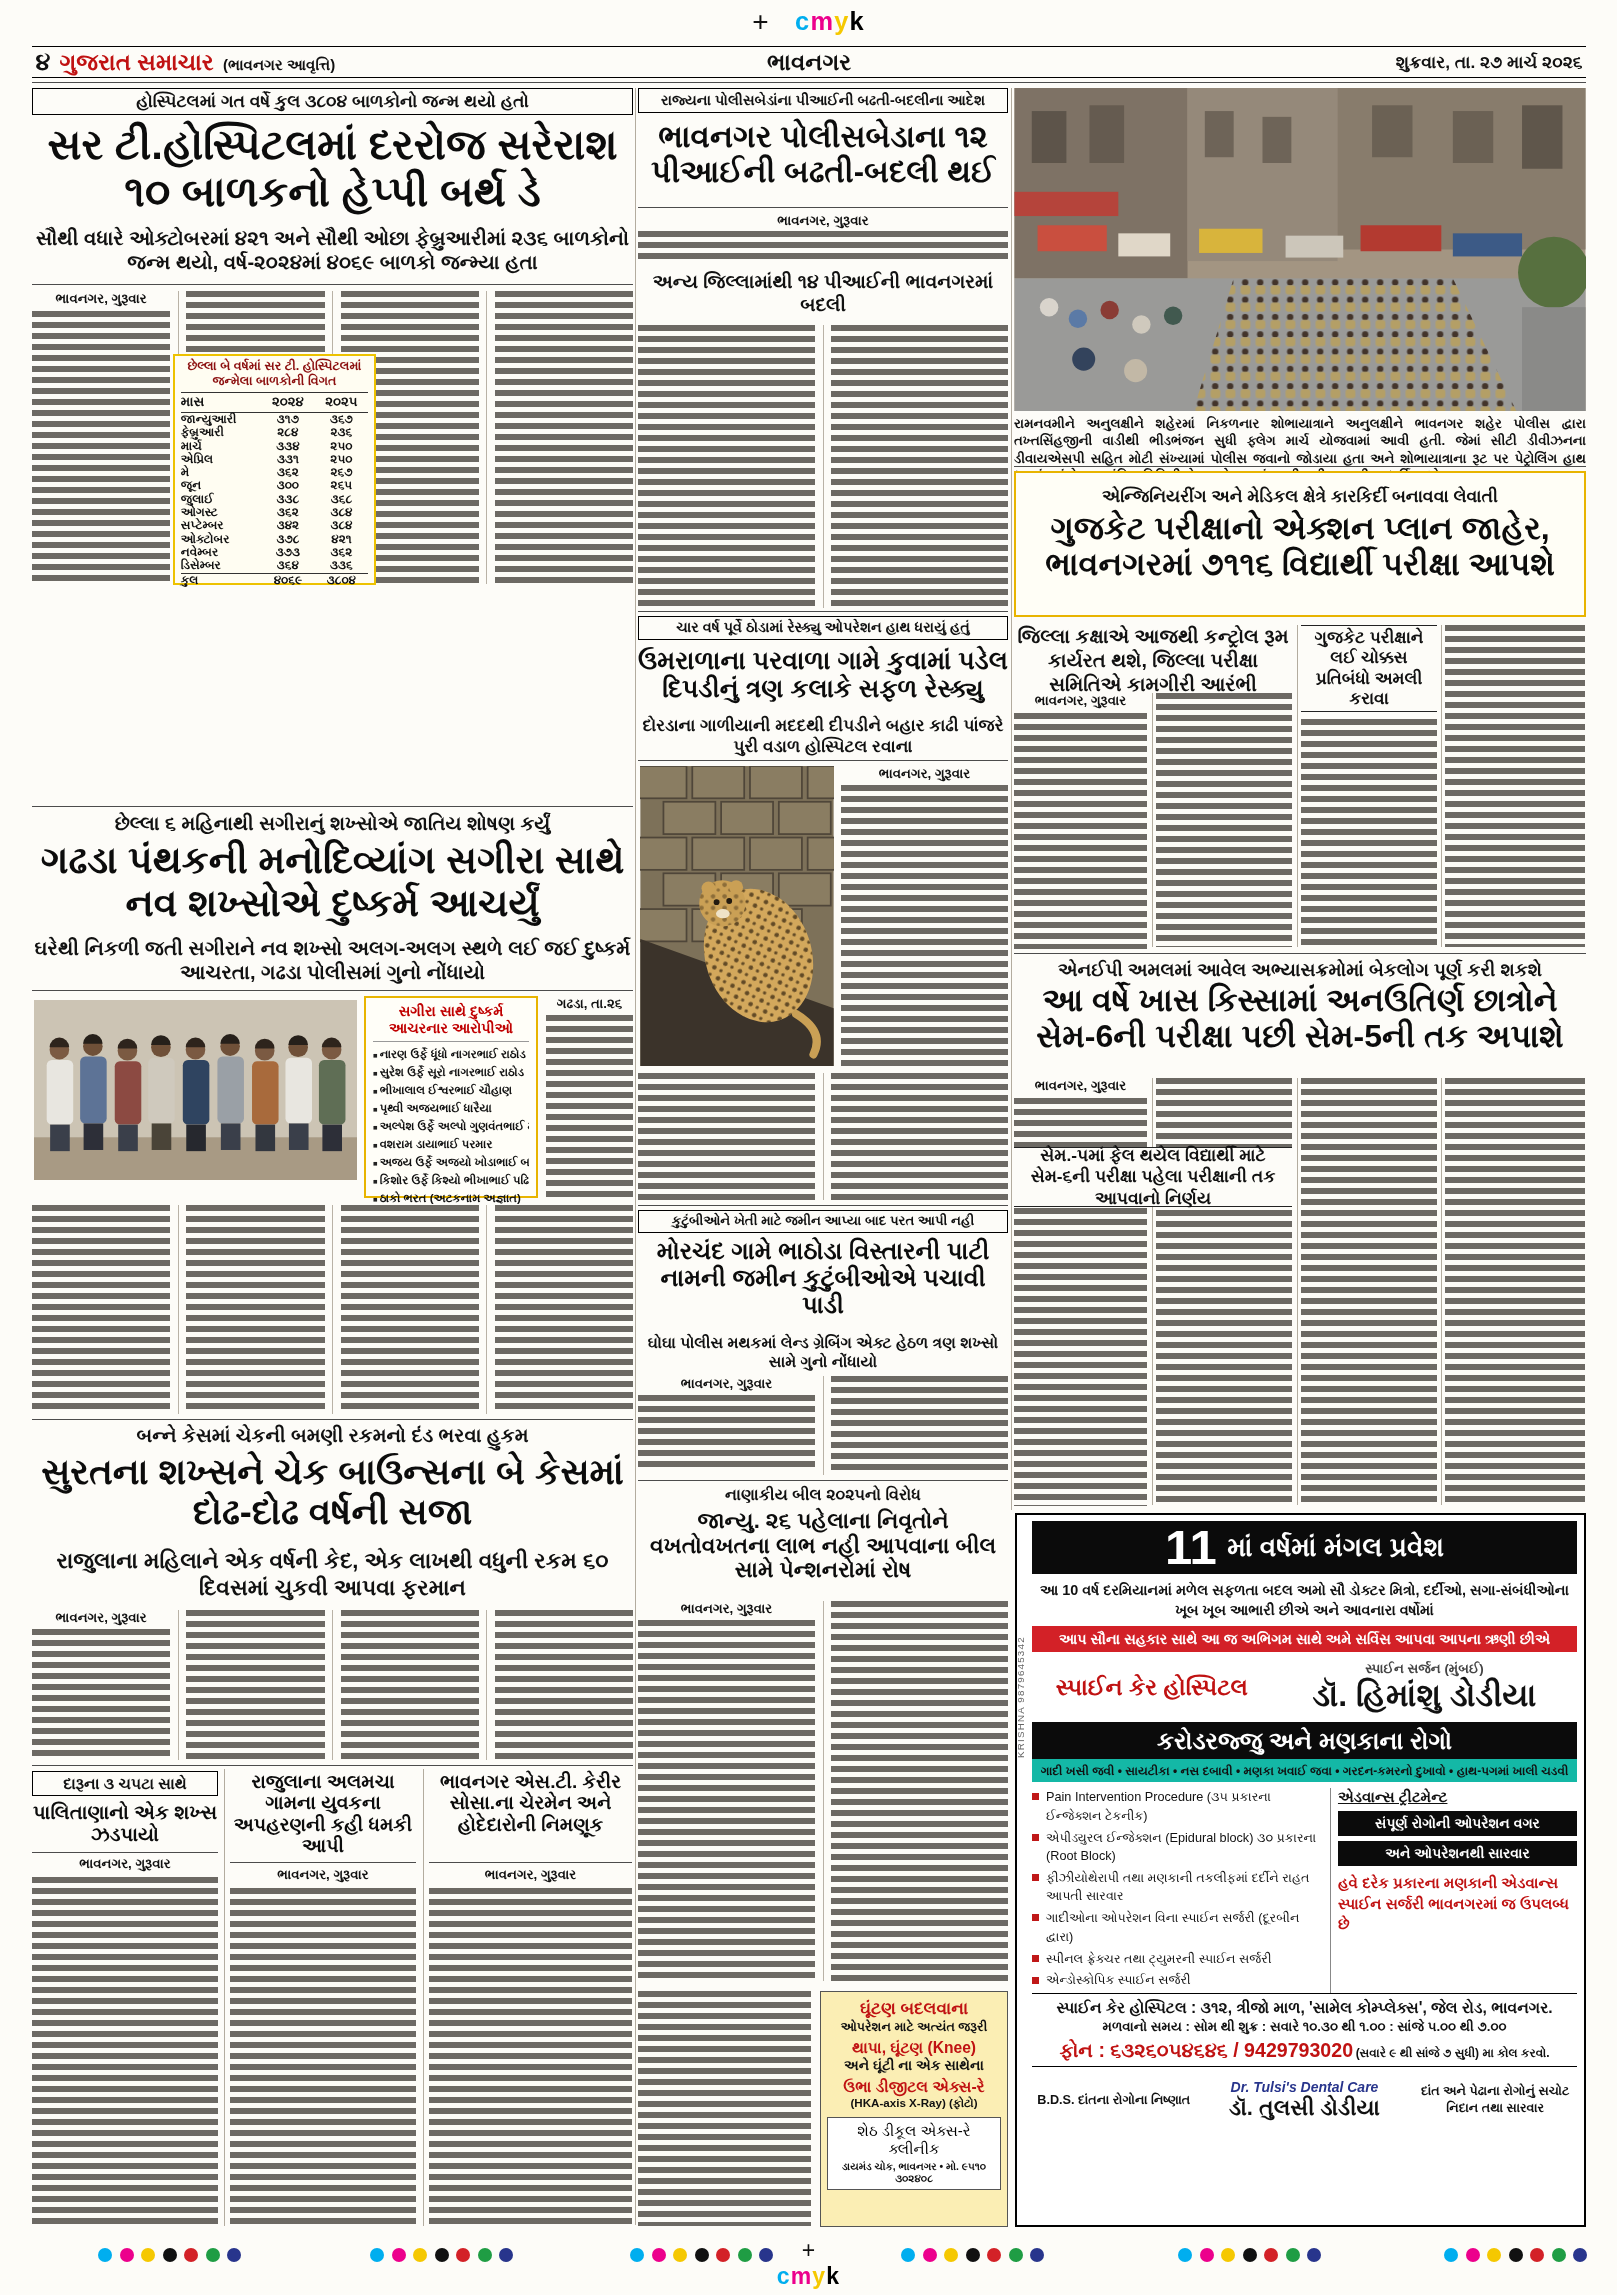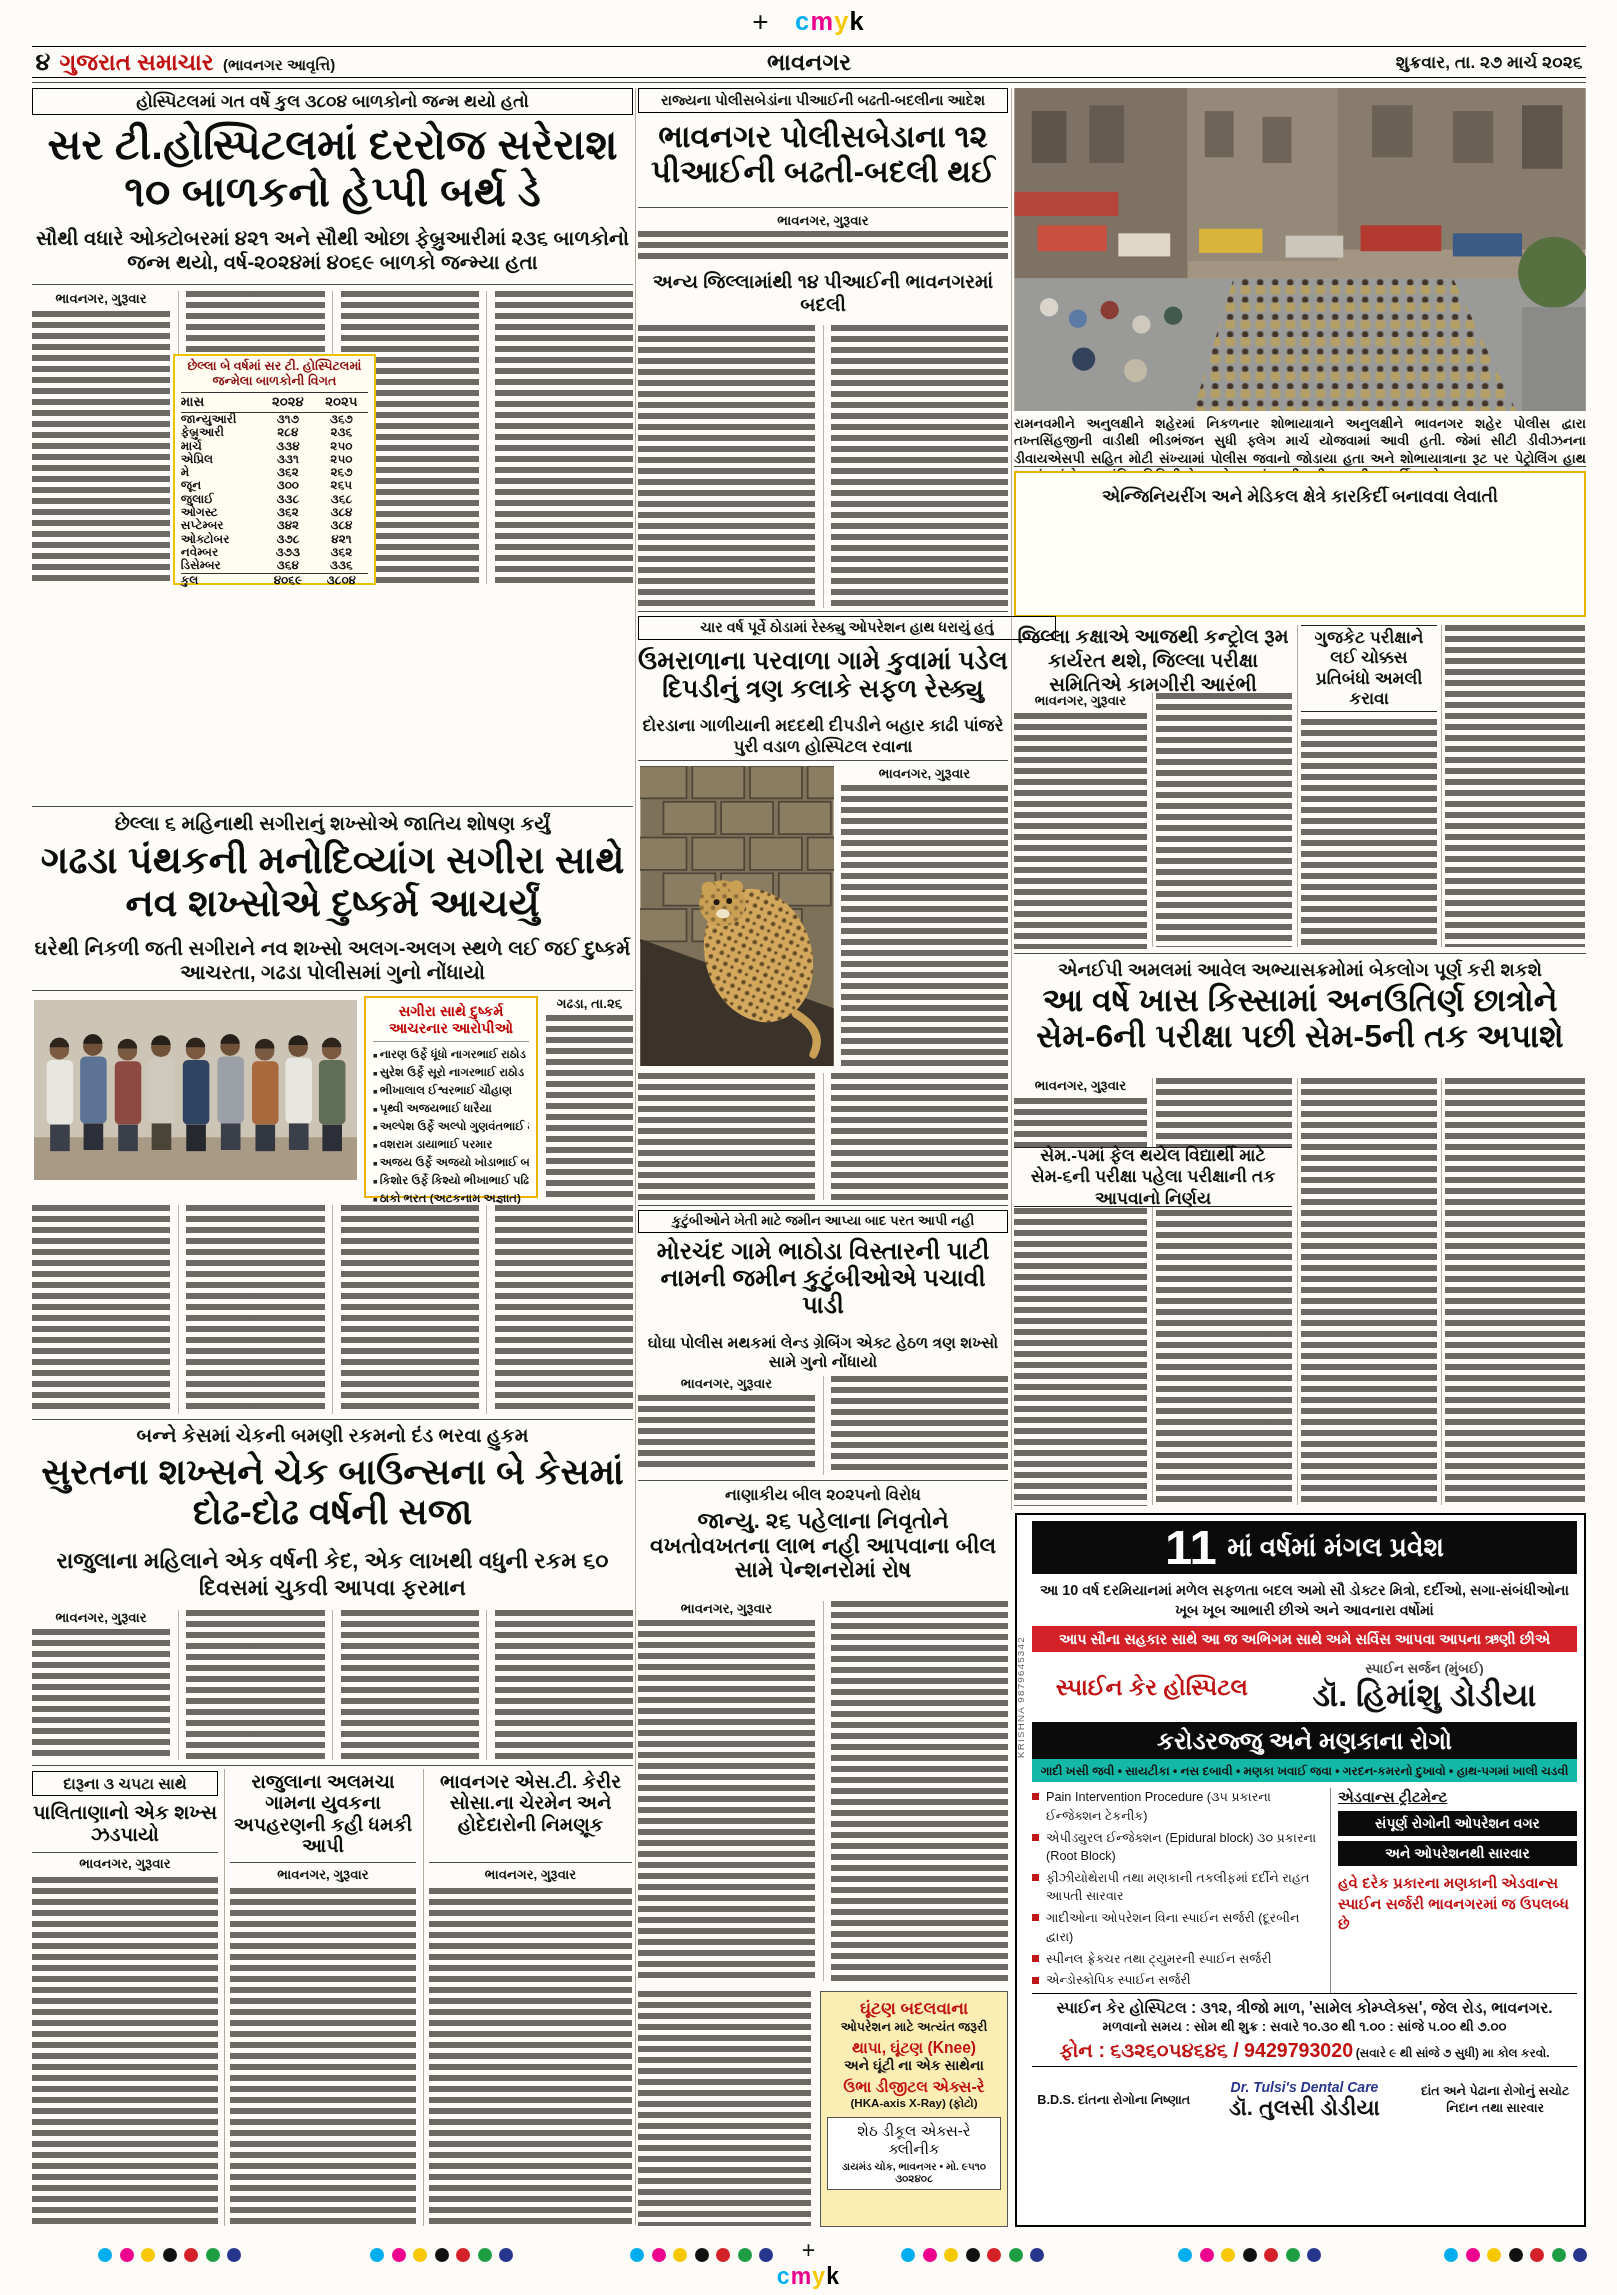--- a/index.html
+++ b/index.html
@@ -225,20 +225,21 @@
       <circle cx="935" cy="320" r="62" fill="#57703f"></circle>
       <rect x="880" y="380" width="110" height="180" fill="#8a8a88"></rect>
     </svg>
     <figcaption class="abs" style="left:0;top:327px;width:572px;font-size:13.3px;font-weight:600;line-height:1.3;text-align:justify">રામનવમીને અનુલક્ષીને શહેરમાં નિકળનાર શોભાયાત્રાને અનુલક્ષીને ભાવનગર શહેર પોલીસ દ્વારા તખ્તસિંહજીની વાડીથી ભીડભંજન સુધી ફ્લેગ માર્ચ યોજવામાં આવી હતી. જેમાં સીટી ડીવીઝનના ડીવાયએસપી સહિત મોટી સંખ્યામાં પોલીસ જવાનો જોડાયા હતા અને શોભાયાત્રાના રૂટ પર પેટ્રોલિંગ હાથ ધરાયું હતું તેમજ શાંતિ સમિતિની બેઠક યોજવામાં આવી હતી. (તસવીર : ધાર્મિક દવે)</figcaption>
   </figure>
   <div class="hr" style="left:1014px;top:466px;width:572px"></div>
 
   <section>
     <div class="abs goldbox" style="left:1014px;top:471px;width:572px;height:146px;padding:14px 8px">
       <div class="kicker" style="font-size:17.3px">એન્જિનિયરીંગ અને મેડિકલ ક્ષેત્રે કારકિર્દી બનાવવા લેવાતી</div>
+      <div class="headline" style="font-size:32px;margin-top:4.6px">ગુજકેટ પરીક્ષાનો એક્શન પ્લાન જાહેર, ભાવનગરમાં ૭૧૧૬ વિદ્યાર્થી પરીક્ષા આપશે</div>
     </div>
     <div class="abs deck" style="left:1014px;top:625px;width:278px;height:62px;font-size:19.6px">જિલ્લા કક્ષાએ આજથી કન્ટ્રોલ રૂમ કાર્યરત થશે, જિલ્લા પરીક્ષા સમિતિએ કામગીરી આરંભી</div>
     <div class="abs" style="left:1014px;top:693px;width:133px">
       <div class="dateline">ભાવનગર, ગુરૂવાર</div>
       <div class="sim" style="height:236px;margin-top:4.6px"></div>
     </div>
     <div class="abs sim" style="left:1156px;top:693px;width:136px;height:254px"></div>
     <div class="abs boxtitle" style="left:1301px;top:625px;width:136px;height:87px;font-size:17px;display:flex;align-items:center;justify-content:center;padding:2.3px">ગુજકેટ પરીક્ષાને લઈ ચોક્કસ પ્રતિબંધો અમલી કરાવા</div>
     <div class="abs sim" style="left:1301px;top:719px;width:136px;height:228px"></div>
     <div class="abs sim" style="left:1445px;top:625px;width:140px;height:322px"></div>
@@ -466,21 +467,21 @@
 
   <section>
     <div class="abs headline" style="left:429px;top:1771px;width:203px;height:87px;font-size:19px">ભાવનગર એસ.ટી. કેરીર સોસા.ના ચેરમેન અને હોદેદારોની નિમણૂક</div>
     <div class="hr" style="left:429px;top:1862px;width:203px;height:0.6px"></div>
     <div class="abs dateline" style="left:429px;top:1867px;width:203px">ભાવનગર, ગુરૂવાર</div>
     <div class="abs sim" style="left:429px;top:1888px;width:203px;height:336px"></div>
   </section>
 
   <div class="hr" style="left:638px;top:611px;width:370px"></div>
   <section>
-    <div class="abs kickerbox" style="left:638px;top:616px;width:418px;height:24px;font-size:14.4px">ચાર વર્ષ પૂર્વે ઠોડામાં રેસ્ક્યુ ઓપરેશન હાથ ધરાયું હતું</div>
+    <div class="abs kickerbox" style="left:638px;top:616px;width:370px;height:24px;font-size:14.4px">ચાર વર્ષ પૂર્વે ઠોડામાં રેસ્ક્યુ ઓપરેશન હાથ ધરાયું હતું</div>
     <div class="abs headline" style="left:638px;top:646px;width:370px;height:65px;font-size:25.4px">ઉમરાળાના પરવાળા ગામે કુવામાં પડેલ દિપડીનું ત્રણ કલાકે સફળ રેસ્ક્યુ</div>
     <div class="abs deck" style="left:638px;top:716px;width:370px;height:40px;font-size:17px">દોરડાના ગાળીયાની મદદથી દીપડીને બહાર કાઢી પાંજરે પુરી વડાળ હોસ્પિટલ રવાના</div>
     <div class="hr" style="left:638px;top:760px;width:370px;height:0.6px"></div>
 
     <figure class="abs" style="left:640px;top:766px;width:194px;height:300px;margin:0">
       <svg viewBox="0 0 335 520" width="194" height="300">
         <defs>
           <pattern id="spots" width="20" height="20" patternUnits="userSpaceOnUse">
             <circle cx="6" cy="6" r="4" fill="#4e3a1d"></circle>
             <circle cx="15" cy="15" r="3" fill="#4e3a1d"></circle>

